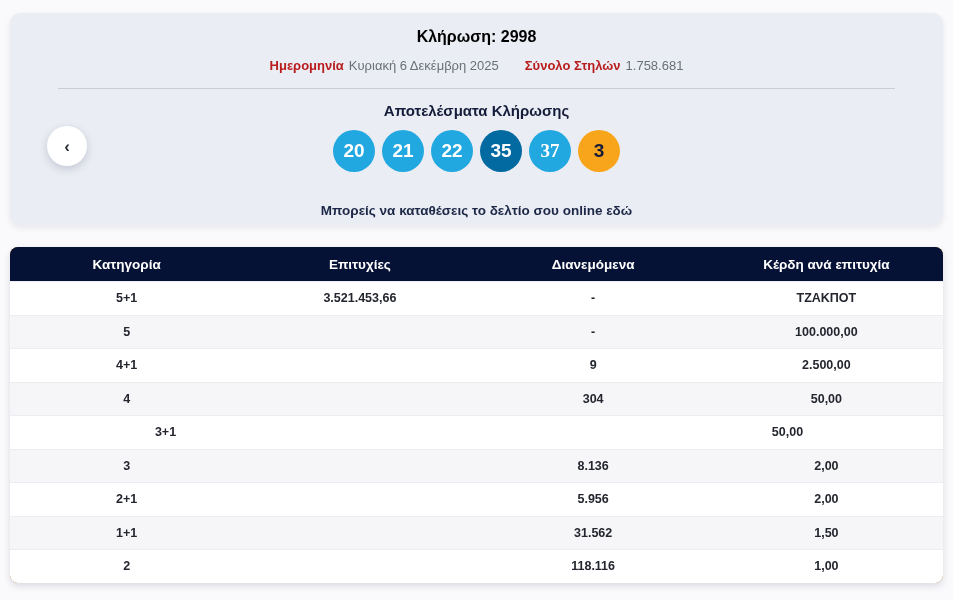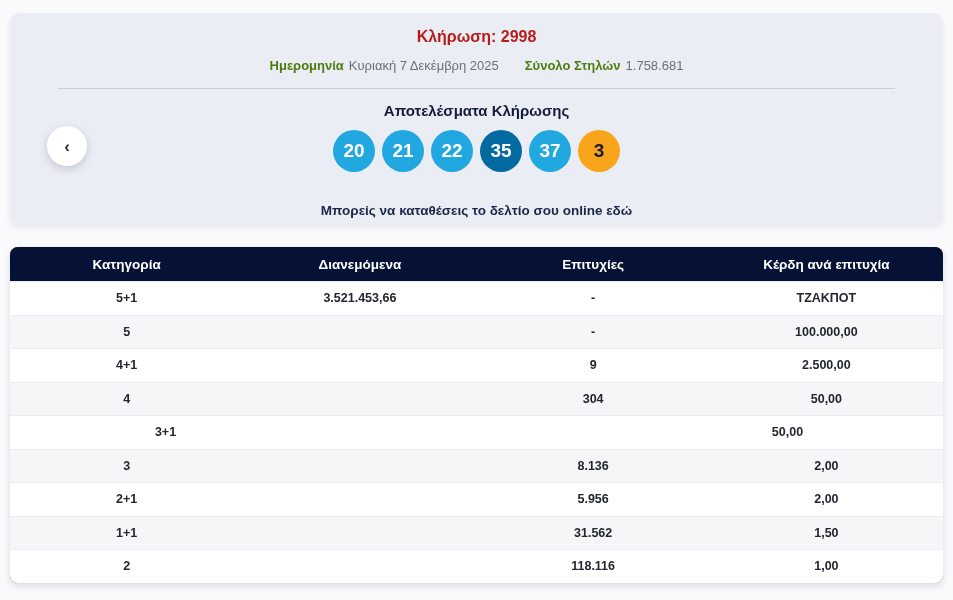--- a/index.html
+++ b/index.html
@@ -21,35 +21,35 @@
     height: 212px;
     background: #eaedf3;
     border-radius: 10px;
     box-shadow: 0 3px 6px rgba(20, 30, 70, 0.08);
   }
   .draw-title {
     margin-top: 15px;
     text-align: center;
     font-size: 16px;
     font-weight: bold;
-    color: #b91c1c;
+    color: #000000;
   }
   .draw-meta {
     display: flex;
     justify-content: center;
     align-items: baseline;
     gap: 26px;
     margin-top: 12px;
     font-size: 13px;
     color: #687079;
   }
   .meta-group { white-space: nowrap; }
   .meta-label {
     font-weight: bold;
-    color: #4d7c0f;
+    color: #b91c1c;
     margin-right: 5px;
   }
   .card-divider {
     height: 0;
     border-top: 1px solid #c8cdd8;
     margin: 15px 48px 0 48px;
   }
   .results-heading {
     margin-top: 13px;
     text-align: center;
@@ -151,52 +151,52 @@
   }
 </style>
 </head>
 <body>
 
 <section class="draw-card">
   <div class="draw-title">Κλήρωση: 2998</div>
 
   <div class="draw-meta">
     <span class="meta-group">
-      <span class="meta-label">Ημερομηνία</span><span>Κυριακή 7 Δεκέμβρη 2025</span>
+      <span class="meta-label">Ημερομηνία</span><span>Κυριακή 6 Δεκέμβρη 2025</span>
     </span>
     <span class="meta-group">
       <span class="meta-label">Σύνολο Στηλών</span><span>1.758.681</span>
     </span>
   </div>
 
   <div class="card-divider"></div>
 
   <div class="results-heading">Αποτελέσματα Κλήρωσης</div>
 
   <div class="balls-row">
       <div class="ball" style="background: rgb(34, 168, 224);">20</div>
       <div class="ball" style="background: rgb(34, 168, 224);">21</div>
       <div class="ball" style="background: rgb(34, 168, 224);">22</div>
       <div class="ball" style="background: #0369a1;">35</div>
-      <div class="ball" style="background: rgb(34, 168, 224);">37</div>
+      <div class="ball" style="background: rgb(34, 168, 224); font-family: Liberation Serif, serif;">37</div>
       <div class="ball ball--bonus" style="background: rgb(249, 165, 27);">3</div>
     </div>
 
   <div class="online-text">Μπορείς να καταθέσεις το δελτίο σου online εδώ</div>
 </section>
 
 <button class="prev-btn">
   <span>‹</span>
 </button>
 
 <section class="results-table">
   <div class="thead" style="background: rgb(6, 17, 54);">
       <div class="tcell">Κατηγορία</div>
+      <div class="tcell">Επιτυχίες</div>
       <div class="tcell">Διανεμόμενα</div>
-      <div class="tcell">Επιτυχίες</div>
       <div class="tcell">Κέρδη ανά επιτυχία</div>
     </div>
   <div>
       <div class="trow">
         <div class="tcell">5+1</div>
         <div class="tcell">3.521.453,66</div>
         <div class="tcell">-</div>
         <div class="tcell">ΤΖΑΚΠΟΤ</div>
       </div>
       <div class="trow alt">

